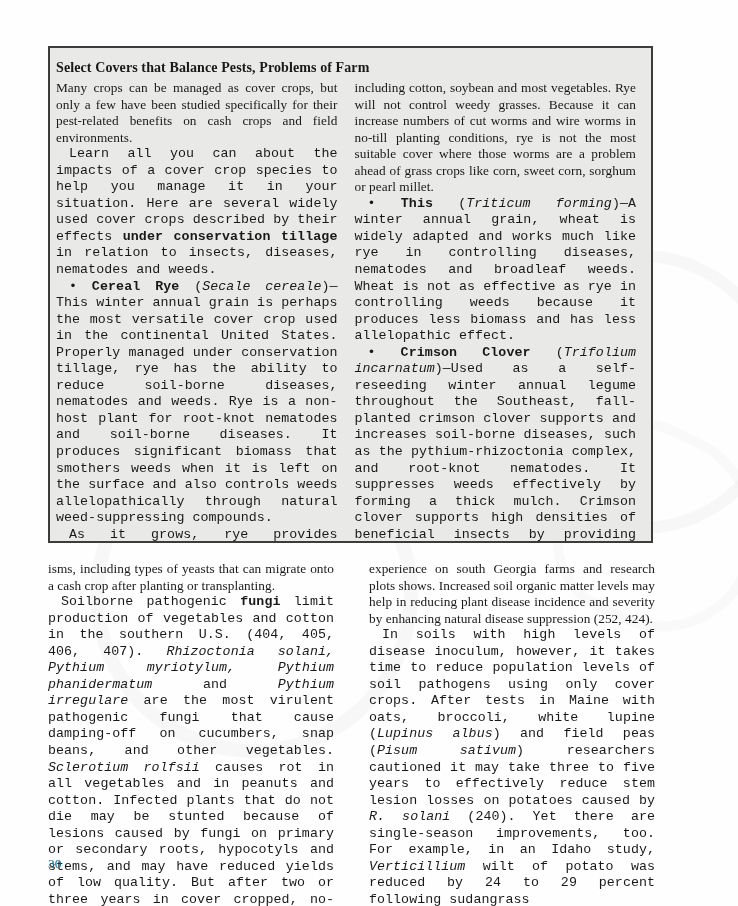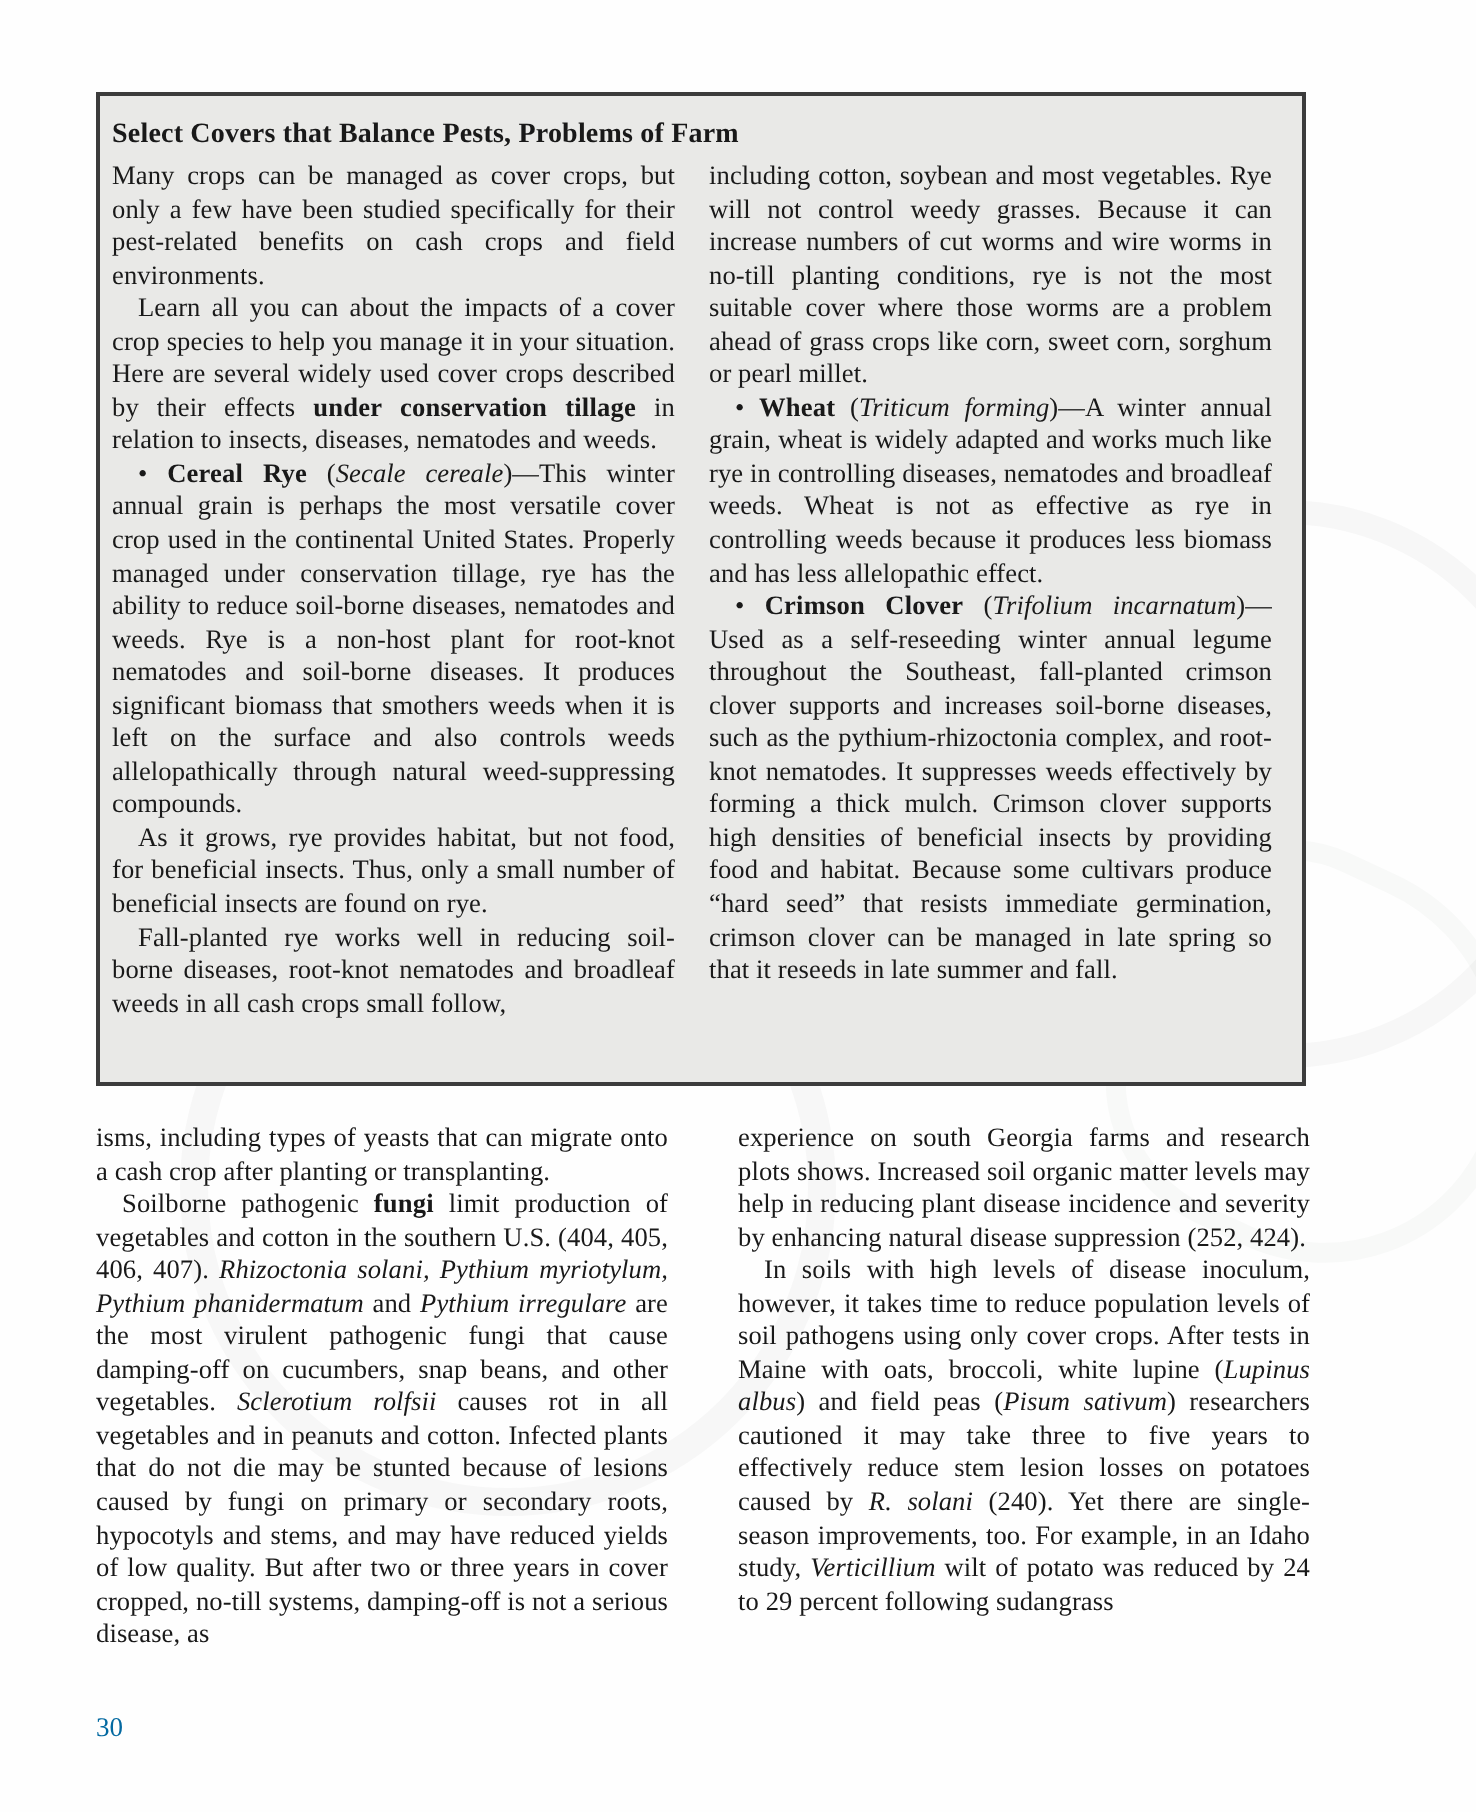--- a/index.html
+++ b/index.html
@@ -38,21 +38,21 @@
   .cols { display: flex; gap: 17px; }
   .col  { width: calc(50% - 9px); }
 
   .para {
     margin: 0;
     font-size: 13.3px;
     line-height: 16.55px;
     text-align: justify;
     letter-spacing: 0.05px;
   }
-  .para.indent { text-indent: 13px; }
+  .para.indent { text-indent: 13px; font-family: Liberation Mono, monospace; }
   .para b { letter-spacing: 0.1px; }
 
   .main-cols {
     position: absolute;
     left: 48px; top: 561px;
     width: 607px;
     display: flex; gap: 35px;
   }
 
   .footer {
@@ -84,21 +84,21 @@
     <div class="cols">
       <div class="col">
           <p class="para">Many crops can be managed as cover crops, but only a few have been studied specifically for their pest-related benefits on cash crops and field environments.</p>
           <p class="para indent">Learn all you can about the impacts of a cover crop species to help you manage it in your situation. Here are several widely used cover crops described by their effects <b>under conservation tillage</b> in relation to insects, diseases, nematodes and weeds.</p>
           <p class="para indent">• <b>Cereal Rye</b> (<i>Secale cereale</i>)—This winter annual grain is perhaps the most versatile cover crop used in the continental United States. Properly managed under conservation tillage, rye has the ability to reduce soil-borne diseases, nematodes and weeds. Rye is a non-host plant for root-knot nematodes and soil-borne diseases. It produces significant biomass that smothers weeds when it is left on the surface and also controls weeds allelopathically through natural weed-suppressing compounds.</p>
           <p class="para indent">As it grows, rye provides habitat, but not food, for beneficial insects. Thus, only a small number of beneficial insects are found on rye.</p>
           <p class="para indent">Fall-planted rye works well in reducing soil-borne diseases, root-knot nematodes and broadleaf weeds in all cash crops small follow,</p>
         </div>
       <div class="col">
           <p class="para">including cotton, soybean and most vegetables. Rye will not control weedy grasses. Because it can increase numbers of cut worms and wire worms in no-till planting conditions, rye is not the most suitable cover where those worms are a problem ahead of grass crops like corn, sweet corn, sorghum or pearl millet.</p>
-          <p class="para indent">• <b>Wheat</b> (<i>Triticum forming</i>)—A winter annual grain, wheat is widely adapted and works much like rye in controlling diseases, nematodes and broadleaf weeds. Wheat is not as effective as rye in controlling weeds because it produces less biomass and has less allelopathic effect.</p>
+          <p class="para indent">• <b>This</b> (<i>Triticum forming</i>)—A winter annual grain, wheat is widely adapted and works much like rye in controlling diseases, nematodes and broadleaf weeds. Wheat is not as effective as rye in controlling weeds because it produces less biomass and has less allelopathic effect.</p>
           <p class="para indent">• <b>Crimson Clover</b> (<i>Trifolium incarnatum</i>)—Used as a self-reseeding winter annual legume throughout the Southeast, fall-planted crimson clover supports and increases soil-borne diseases, such as the pythium-rhizoctonia complex, and root-knot nematodes. It suppresses weeds effectively by forming a thick mulch. Crimson clover supports high densities of beneficial insects by providing food and habitat. Because some cultivars produce “hard seed” that resists immediate germination, crimson clover can be managed in late spring so that it reseeds in late summer and fall.</p>
         </div>
     </div>
   </div>
 
   <div class="main-cols">
     <div class="col">
         <p class="para">isms, including types of yeasts that can migrate onto a cash crop after planting or transplanting.</p>
         <p class="para indent">Soilborne pathogenic <b>fungi</b> limit production of vegetables and cotton in the southern U.S. (404, 405, 406, 407). <i>Rhizoctonia solani, Pythium myriotylum, Pythium phanidermatum</i> and <i>Pythium irregulare</i> are the most virulent pathogenic fungi that cause damping-off on cucumbers, snap beans, and other vegetables. <i>Sclerotium rolfsii</i> causes rot in all vegetables and in peanuts and cotton. Infected plants that do not die may be stunted because of lesions caused by fungi on primary or secondary roots, hypocotyls and stems, and may have reduced yields of low quality. But after two or three years in cover cropped, no-till systems, damping-off is not a serious disease, as</p>
       </div>

